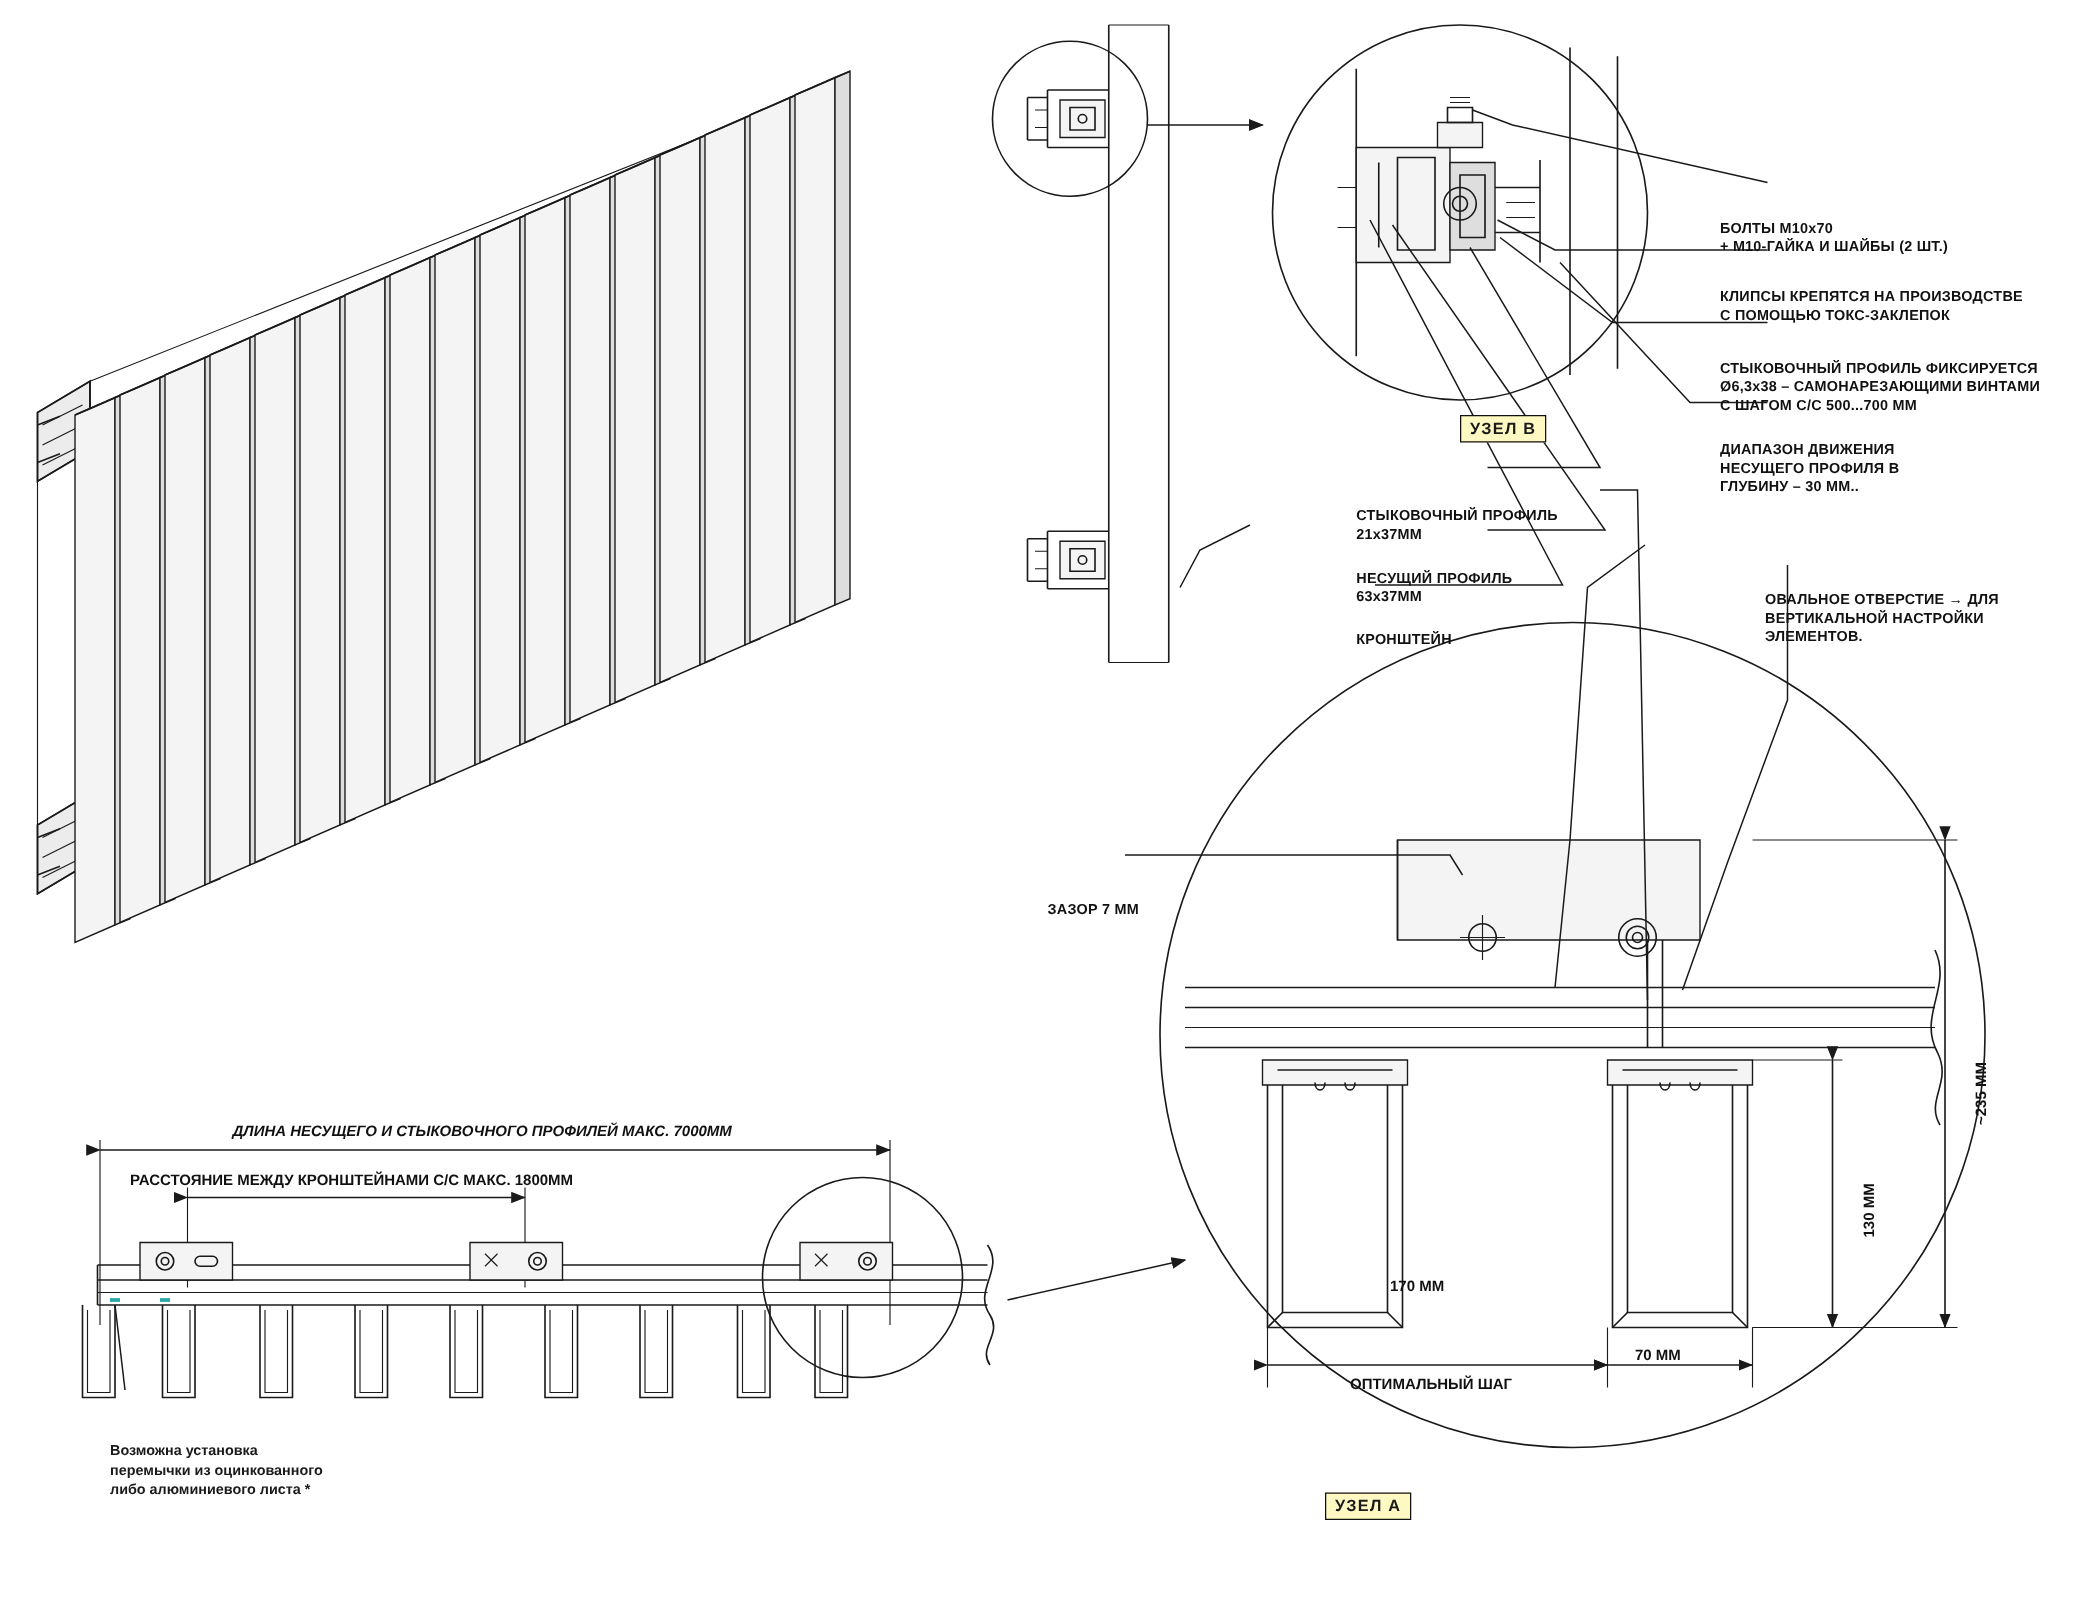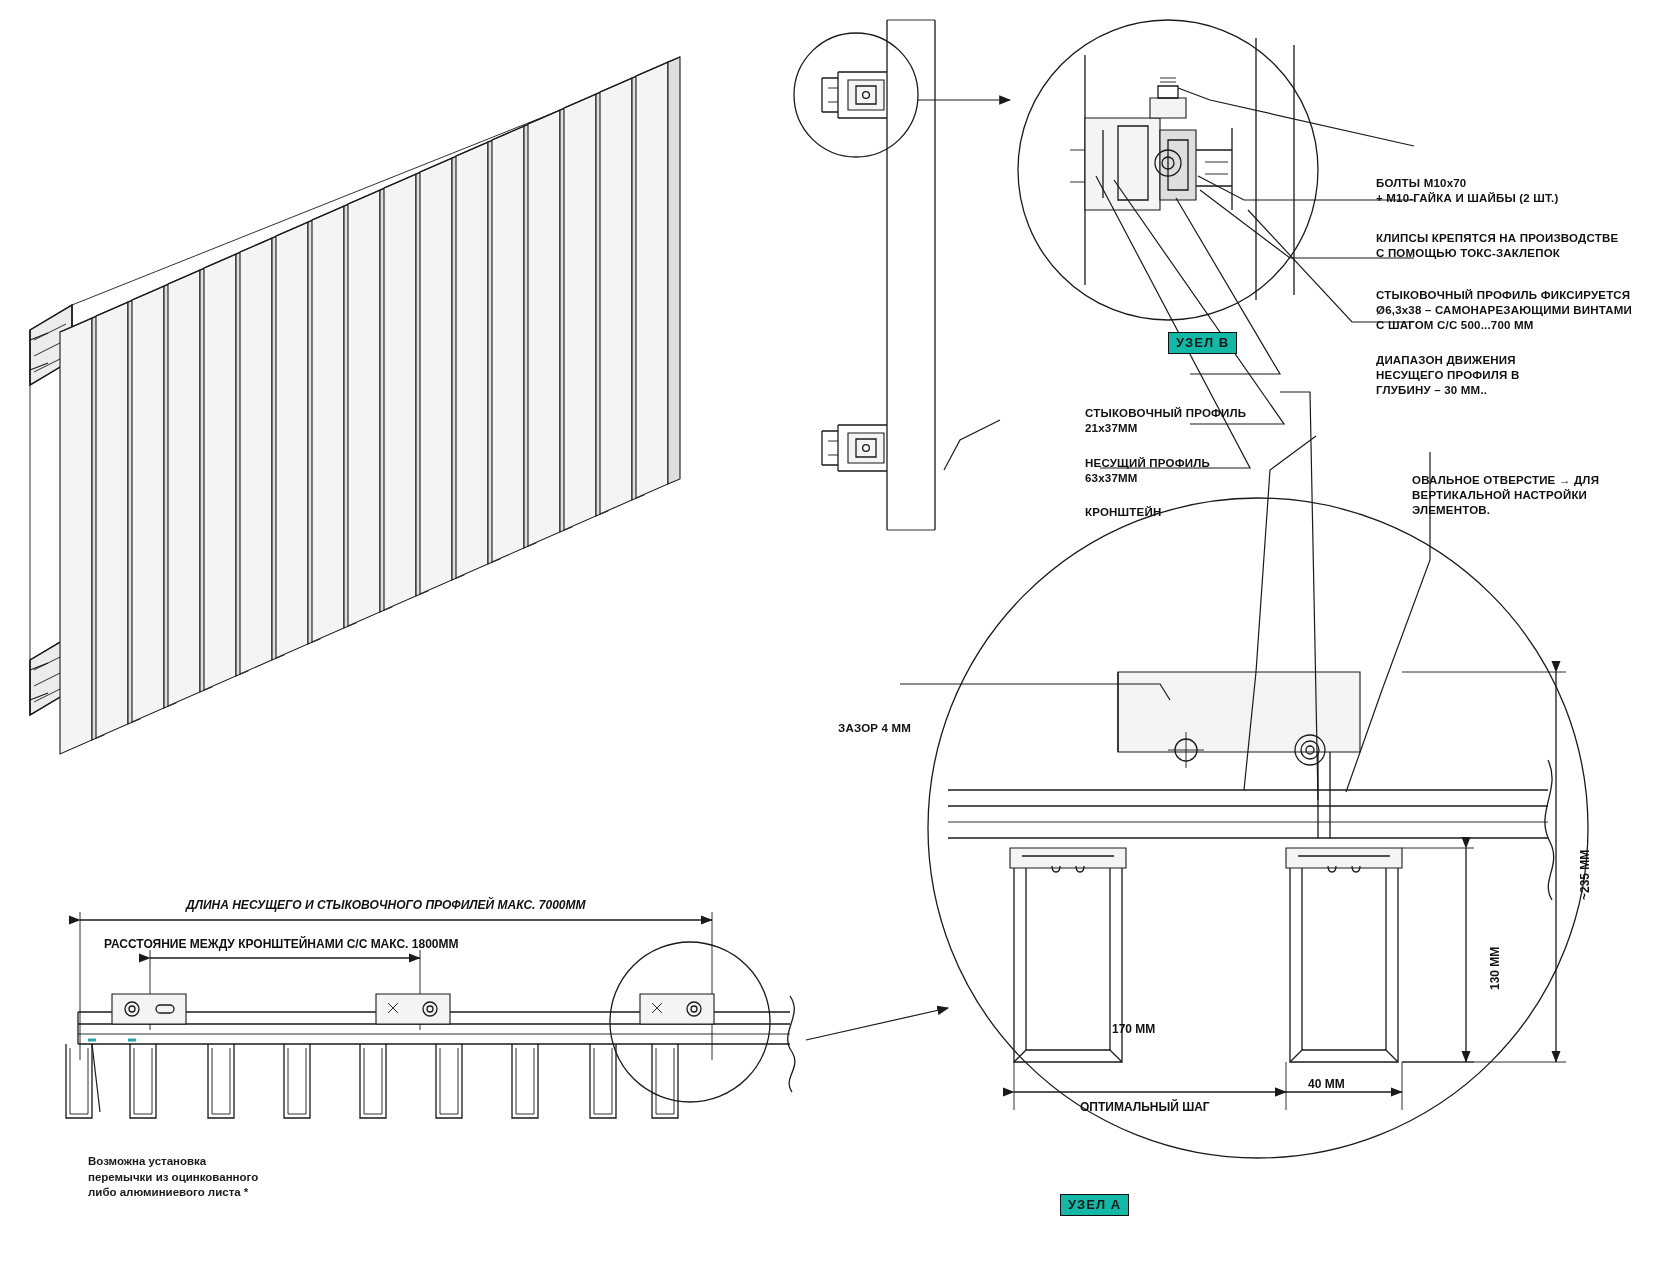--- a/index.html
+++ b/index.html
@@ -3,21 +3,21 @@
 <meta charset="utf-8">
 <style>
   html,body{margin:0;padding:0;background:#ffffff;}
   body{width:1680px;height:1281px;position:relative;overflow:hidden;
        font-family:"Liberation Sans", sans-serif;color:#1a1a1a;}
   .stage{position:absolute;left:0;top:0;width:1680px;height:1281px;}
   svg.layer{position:absolute;left:0;top:0;width:1680px;height:1281px;}
   .lbl{position:absolute;font-size:11.5px;font-weight:bold;line-height:1.32;
        letter-spacing:.2px;white-space:pre-line;color:#111;margin-top:43px;}
   .nodebox{position:absolute;border:1.4px solid #111;padding:2px 7px 3px 7px;
-           font-size:13px;font-weight:bold;letter-spacing:1px;background:#14b8a6;}
+           font-size:13px;font-weight:bold;letter-spacing:1px;background:#fef9c3;}
   .dimtxt{position:absolute;font-size:12px;font-weight:bold;color:#111;}
   .dimtxt.rot{transform:rotate(-90deg);transform-origin:left top;}
   .note{position:absolute;font-size:11.5px;font-weight:bold;line-height:1.35;white-space:pre-line;}
 </style>
 </head>
 <body>
 
 <div class="stage">
 
   <svg class="layer" viewBox="0 0 1680 1281">
@@ -390,26 +390,26 @@
 ГЛУБИНУ – 30 ММ..</div>
 
   <div class="lbl" style="left:1085px;top:363px;width:210px;">СТЫКОВОЧНЫЙ ПРОФИЛЬ
 21х37ММ</div>
   <div class="lbl" style="left:1085px;top:413px;width:200px;">НЕСУЩИЙ ПРОФИЛЬ
 63х37ММ</div>
   <div class="lbl" style="left:1085px;top:462px;width:160px;">КРОНШТЕЙН</div>
   <div class="lbl" style="left:1412px;top:430px;width:250px;">ОВАЛЬНОЕ ОТВЕРСТИЕ → ДЛЯ
 ВЕРТИКАЛЬНОЙ НАСТРОЙКИ
 ЭЛЕМЕНТОВ.</div>
-  <div class="lbl" style="left:838px;top:678px;width:150px;">ЗАЗОР 4 ММ</div>
+  <div class="lbl" style="left:838px;top:678px;width:150px;">ЗАЗОР 7 ММ</div>
 
   <div class="dimtxt rot" style="left:1578px;top:900px;">~235 ММ</div>
   <div class="dimtxt rot" style="left:1488px;top:990px;">130 ММ</div>
   <div class="dimtxt" style="left:1112px;top:1022px;">170 ММ</div>
-  <div class="dimtxt" style="left:1308px;top:1077px;">40 ММ</div>
+  <div class="dimtxt" style="left:1308px;top:1077px;">70 ММ</div>
   <div class="dimtxt" style="left:1066px;top:1100px;margin-left:14px;">ОПТИМАЛЬНЫЙ ШАГ</div>
 
   <div class="dimtxt" style="left:186px;top:898px;font-style:italic;">ДЛИНА НЕСУЩЕГО И СТЫКОВОЧНОГО ПРОФИЛЕЙ МАКС. 7000ММ</div>
   <div class="dimtxt" style="left:104px;top:937px;">РАССТОЯНИЕ МЕЖДУ КРОНШТЕЙНАМИ С/С МАКС. 1800ММ</div>
 
   <div class="note" style="left:88px;top:1154px;width:260px;">Возможна установка
 перемычки из оцинкованного
 либо алюминиевого листа *</div>
 
 </div>

